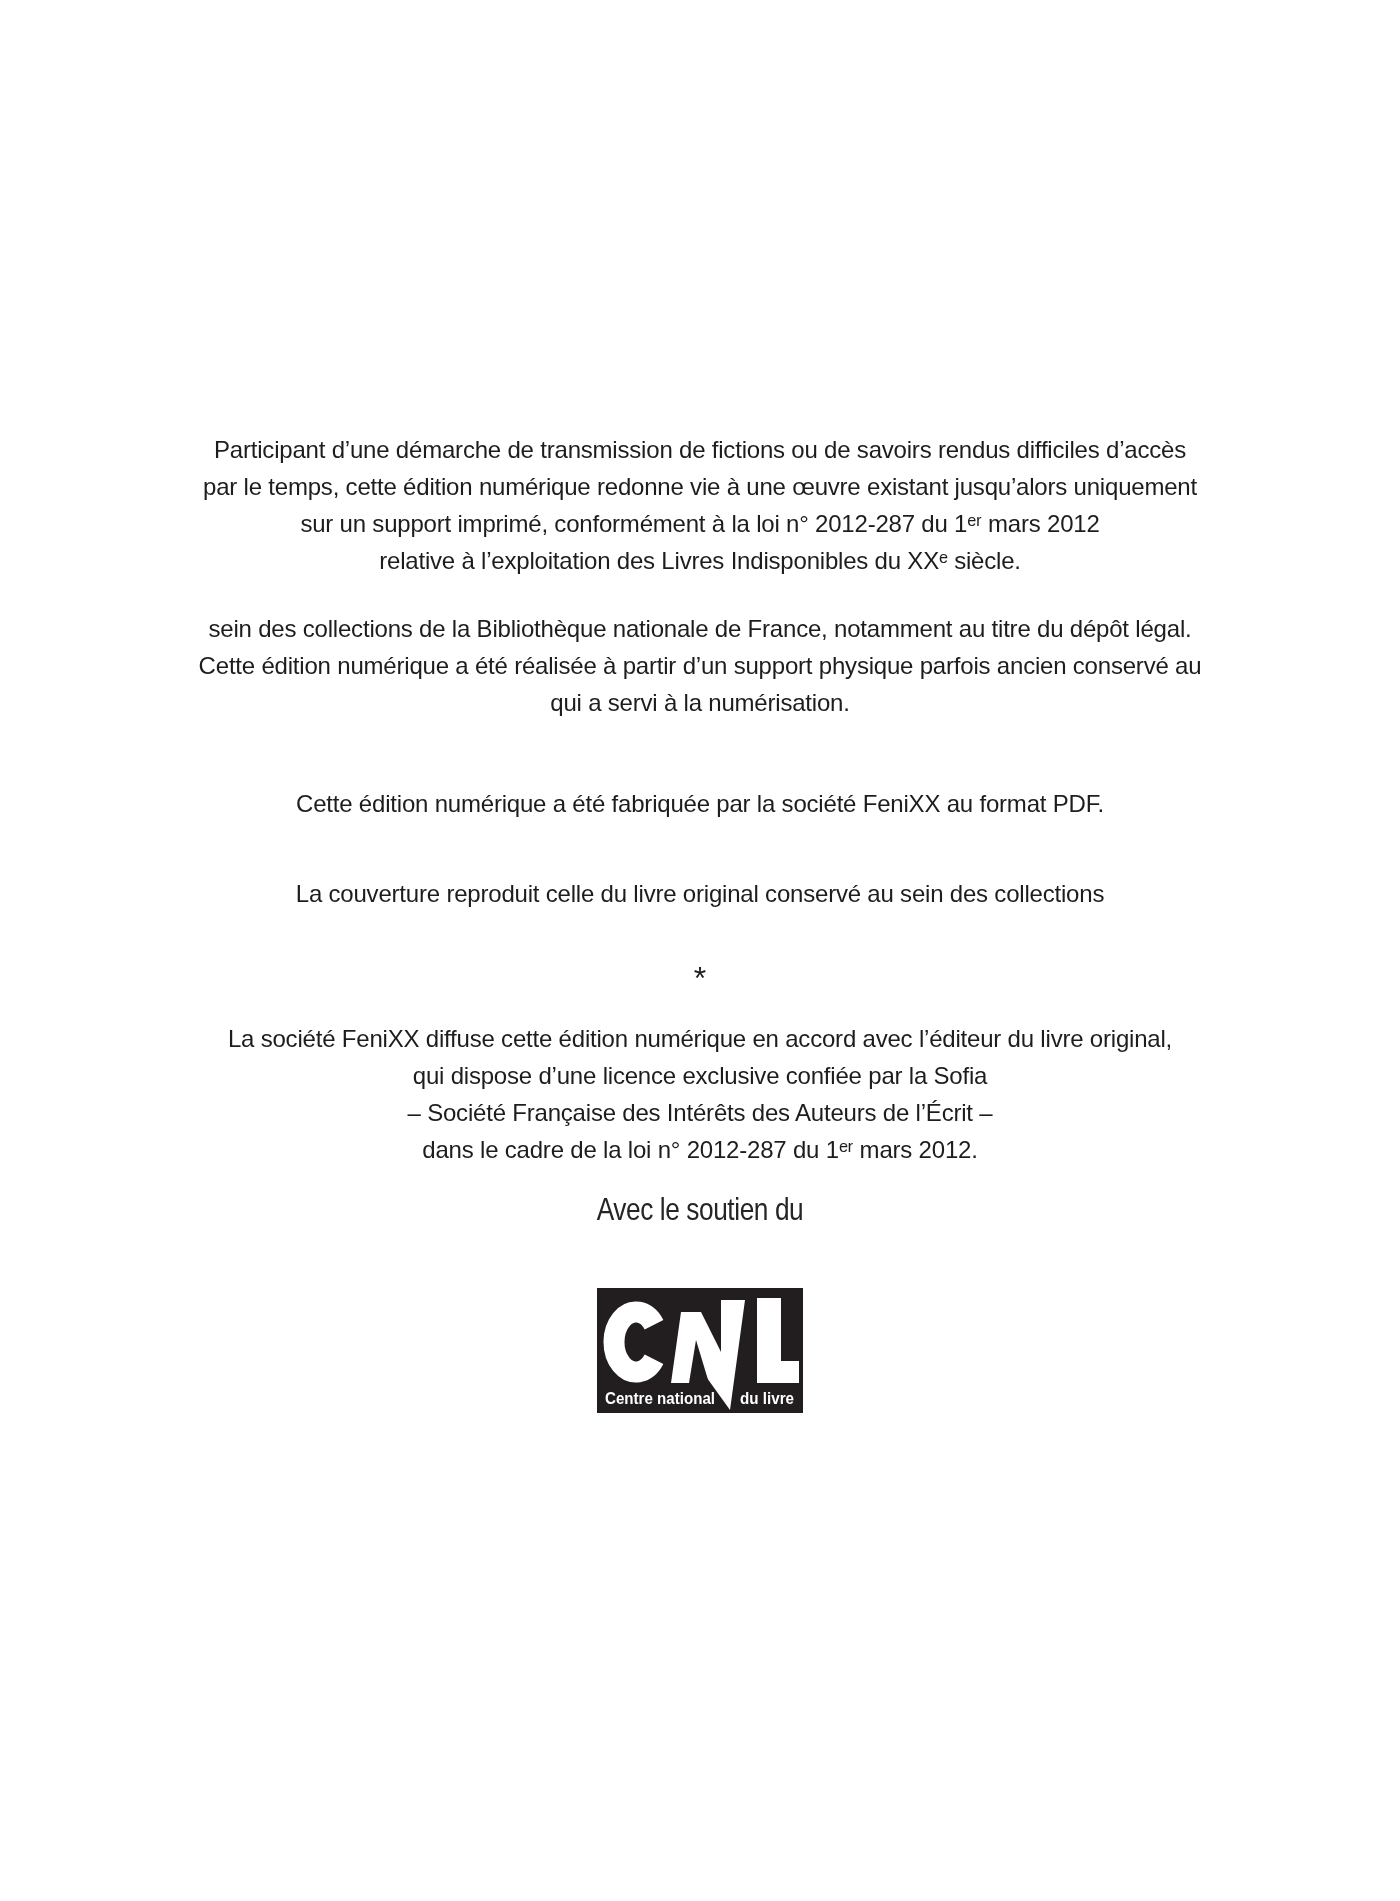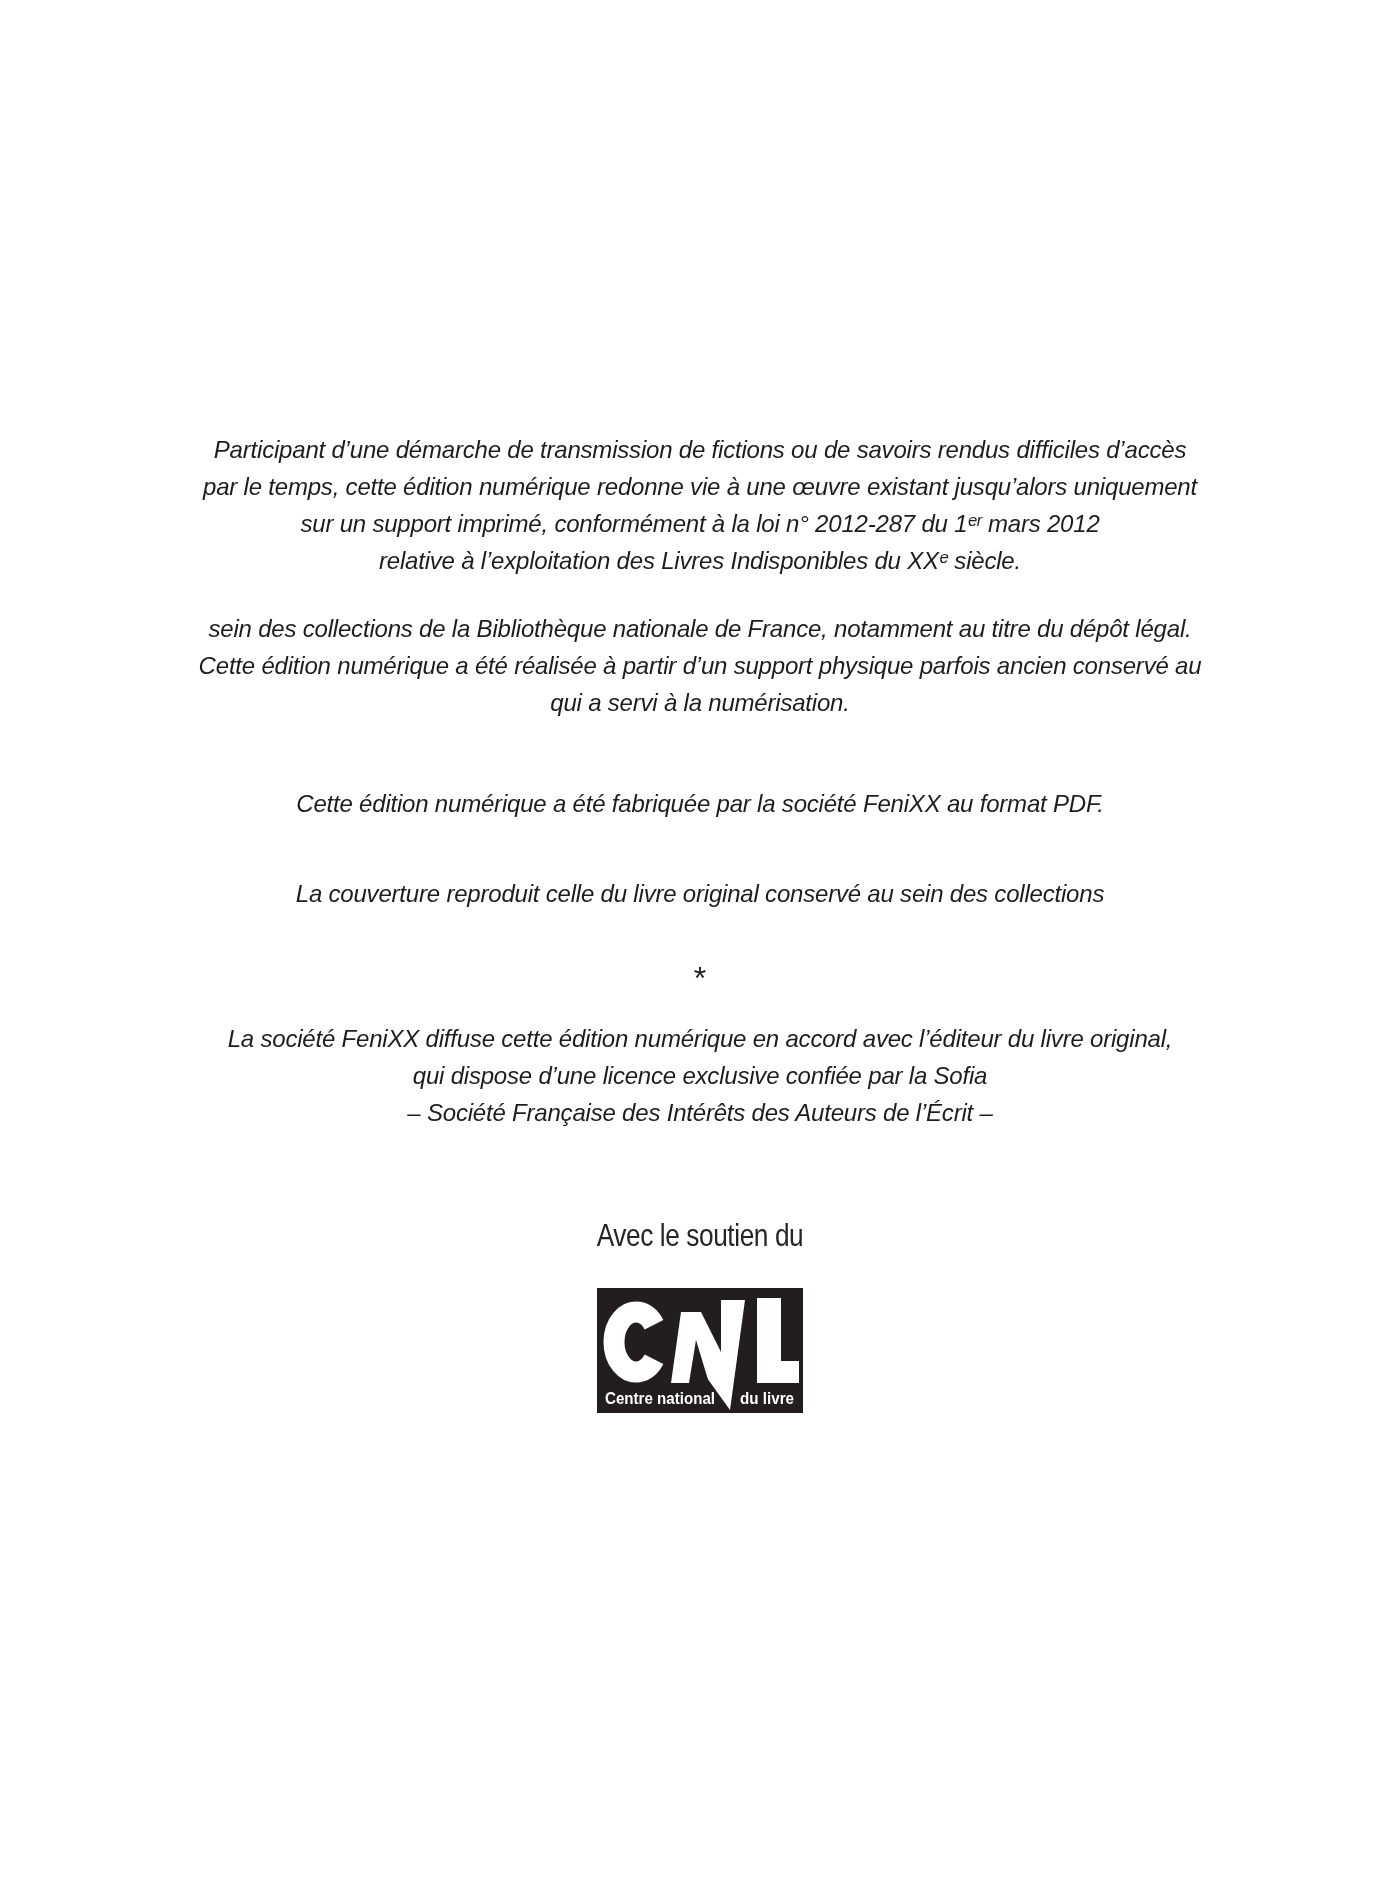--- a/index.html
+++ b/index.html
@@ -12,33 +12,32 @@
     color:#1d1d1d;
     overflow:hidden;
   }
   .para{
     position:absolute;left:0;right:0;
     text-align:center;
     font-size:24px;
     line-height:37px;
     letter-spacing:-0.2px;
     white-space:nowrap;
-    font-style:italic;
   }
   .para .line{display:block;}
   .separator{
     position:absolute;left:0;right:0;
     top:958px;
     text-align:center;
     font-size:32px;
     line-height:40px;
   }
   .support-label{
     position:absolute;left:0;right:0;
-    top:1216px;
+    top:1190px;
     text-align:center;
     font-size:32px;
     line-height:38px;
     color:#252525;
   }
   .support-label .condense{
     display:inline-block;
     transform:scaleX(0.82);
     transform-origin:50% 50%;
     letter-spacing:-0.5px;
@@ -79,20 +78,21 @@
   <div class="para" style="top:875px">
     <span class="line">La couverture reproduit celle du livre original conservé au sein des collections</span>
   </div>
 
   <div class="separator">*</div>
 
   <div class="para" style="top:1020px">
     <span class="line">La société FeniXX diffuse cette édition numérique en accord avec l’éditeur du livre original,</span>
     <span class="line">qui dispose d’une licence exclusive confiée par la Sofia</span>
     <span class="line">– Société Française des Intérêts des Auteurs de l’Écrit –</span>
+    <span class="line">dans le cadre de la loi n° 2012-287 du 1ᵉʳ mars 2012.</span>
   </div>
 
   <div class="support-label">
     <span class="condense">Avec le soutien du</span>
   </div>
 
   <svg class="cnl-logo" viewBox="0 0 206 125" xmlns="http://www.w3.org/2000/svg" role="img" aria-label="CNL">
 
     <rect x="0" y="0" width="206" height="125" fill="#221e1f"></rect>
 

